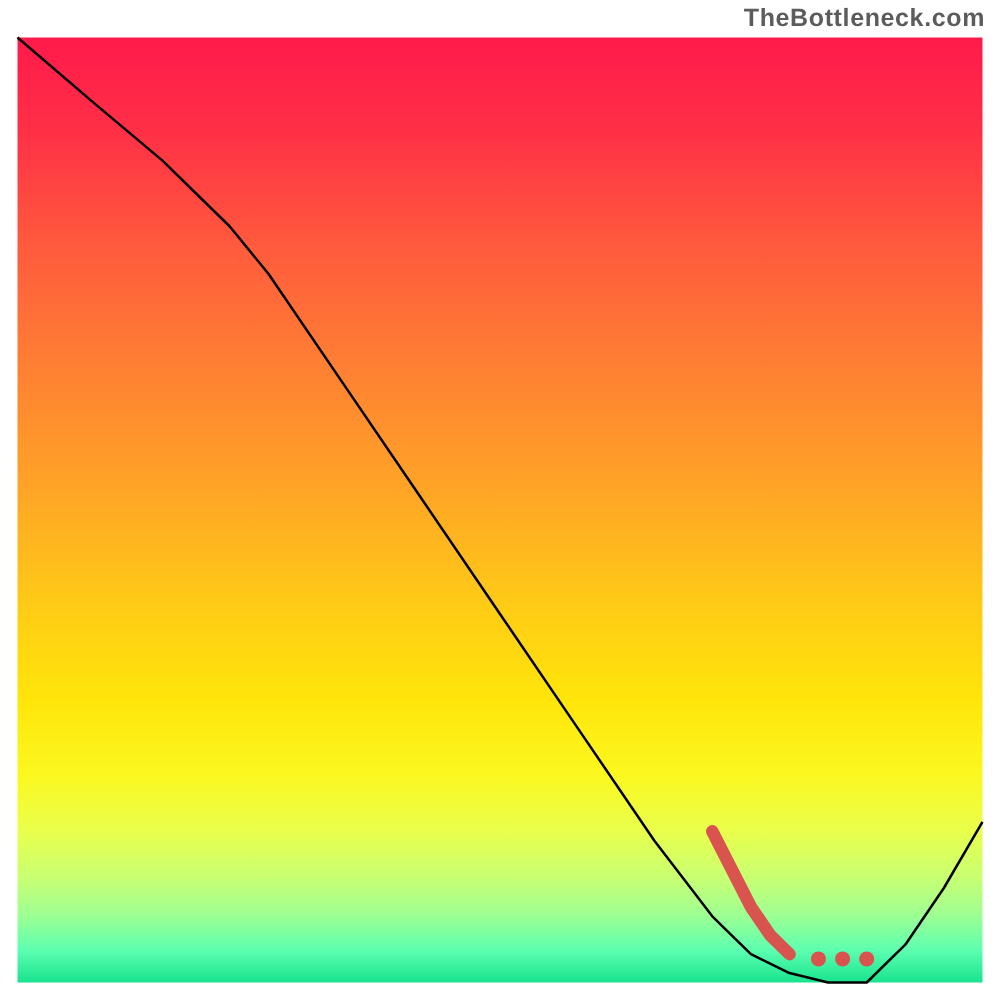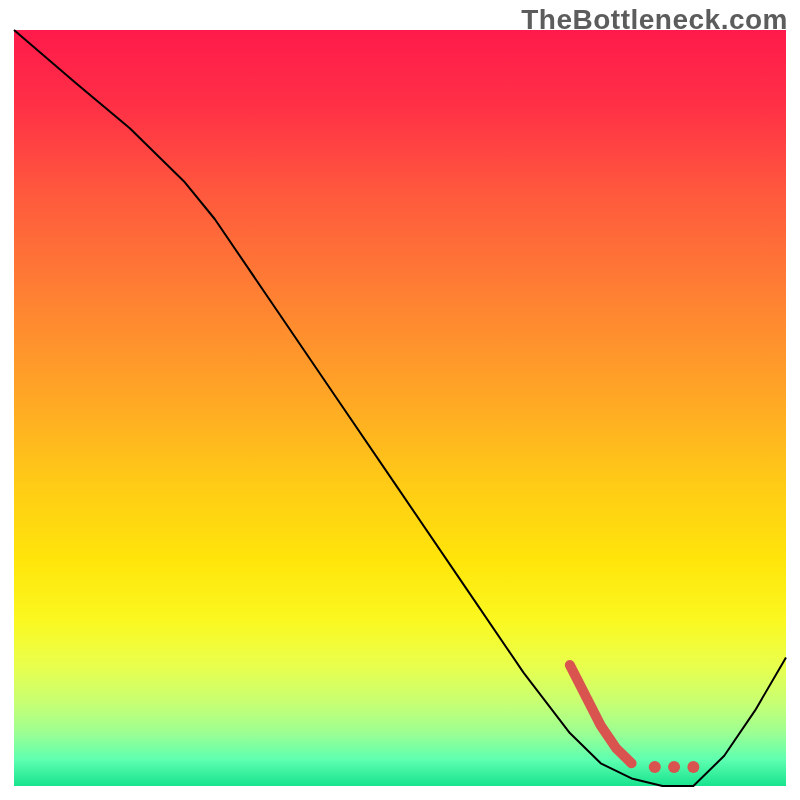--- a/index.html
+++ b/index.html
@@ -13,21 +13,21 @@
   }
   .chart-container {
     position: relative;
     width: 800px;
     height: 800px;
   }
   .watermark {
     position: absolute;
     top: 4px;
     right: 12px;
-    font-size: 28px;
+    font-size: 20px;
     font-weight: bold;
     color: #5c5c5c;
     letter-spacing: 0.5px;
     z-index: 10;
   }
   svg {
     position: absolute;
     top: 0;
     left: 0;
   }

